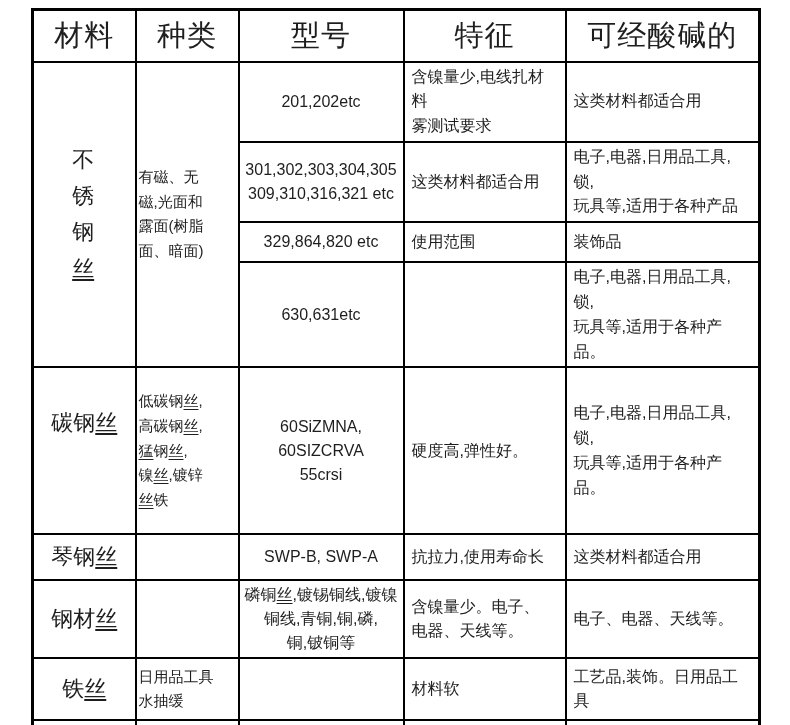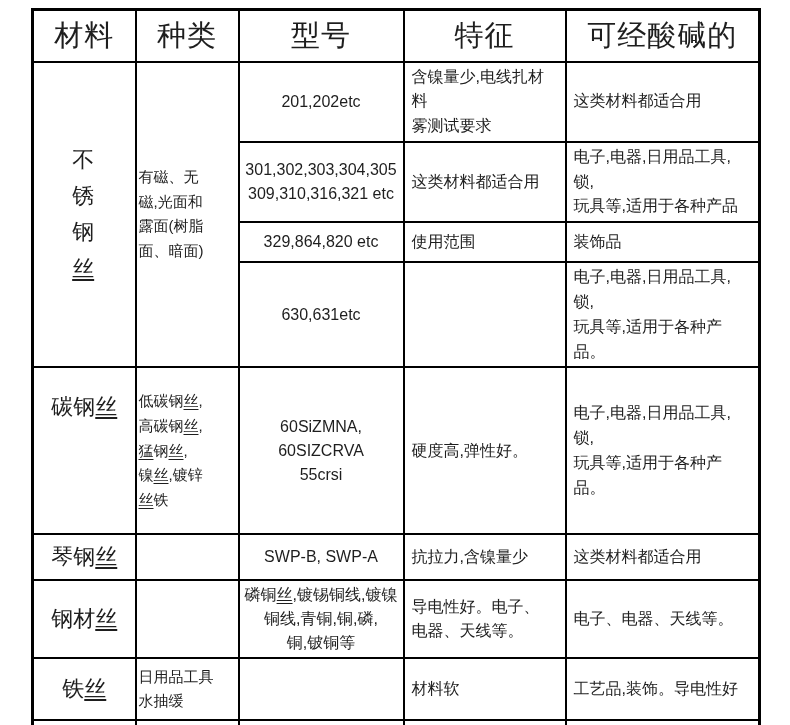--- a/index.html
+++ b/index.html
@@ -40,21 +40,21 @@
     padding: 0;
     letter-spacing: 1px;
   }
   td.material {
     font-size: 22px;
     text-align: center;
     padding: 2px;
   }
   td.material.vtop {
     vertical-align: top;
-    padding-top: 24px;
+    padding-top: 40px;
   }
   .vert {
     width: 1.1em;
     margin: 0 auto;
     word-break: break-all;
     line-height: 1.65;
     text-align: left;
   }
   td.type {
     font-size: 15px;
@@ -142,40 +142,40 @@
         <td class="model">60SiZMNA, 60SIZCRVA
 55crsi</td>
         <td class="feature">硬度高,弹性好。</td>
         <td class="usage">电子,电器,日用品工具,锁,
 玩具等,适用于各种产品。</td>
       </tr>
       <tr style="height:46px">
         <td class="material">琴钢<u>丝</u></td>
         <td class="type"></td>
         <td class="model">SWP-B, SWP-A</td>
-        <td class="feature">抗拉力,含镍量少</td>
+        <td class="feature">抗拉力,使用寿命长</td>
         <td class="usage">这类材料都适合用</td>
       </tr>
       <tr style="height:75px">
         <td class="material">钢材<u>丝</u></td>
         <td class="type"></td>
         <td class="model">磷铜<u>丝</u>,镀锡铜线,镀镍
 铜线,青铜,铜,磷,
 铜,铍铜等</td>
-        <td class="feature">导电性好。电子、
+        <td class="feature">含镍量少。电子、
 电器、天线等。</td>
         <td class="usage">电子、电器、天线等。</td>
       </tr>
       <tr style="height:62px">
         <td class="material">铁<u>丝</u></td>
         <td class="type">日用品工具
 水抽缓</td>
         <td class="model"></td>
         <td class="feature">材料软</td>
-        <td class="usage">工艺品,装饰。导电性好</td>
+        <td class="usage">工艺品,装饰。日用品工具</td>
       </tr>
       <tr style="height:72px">
         <td class="material">进口钢</td>
         <td class="type">不锈钢、
 碳钢</td>
         <td class="model">朝国Qs,日本东芝</td>
         <td class="feature">密度高,产品稳定</td>
         <td class="usage">汽车,航空,石油化工等</td>
       </tr>
     </tbody>

